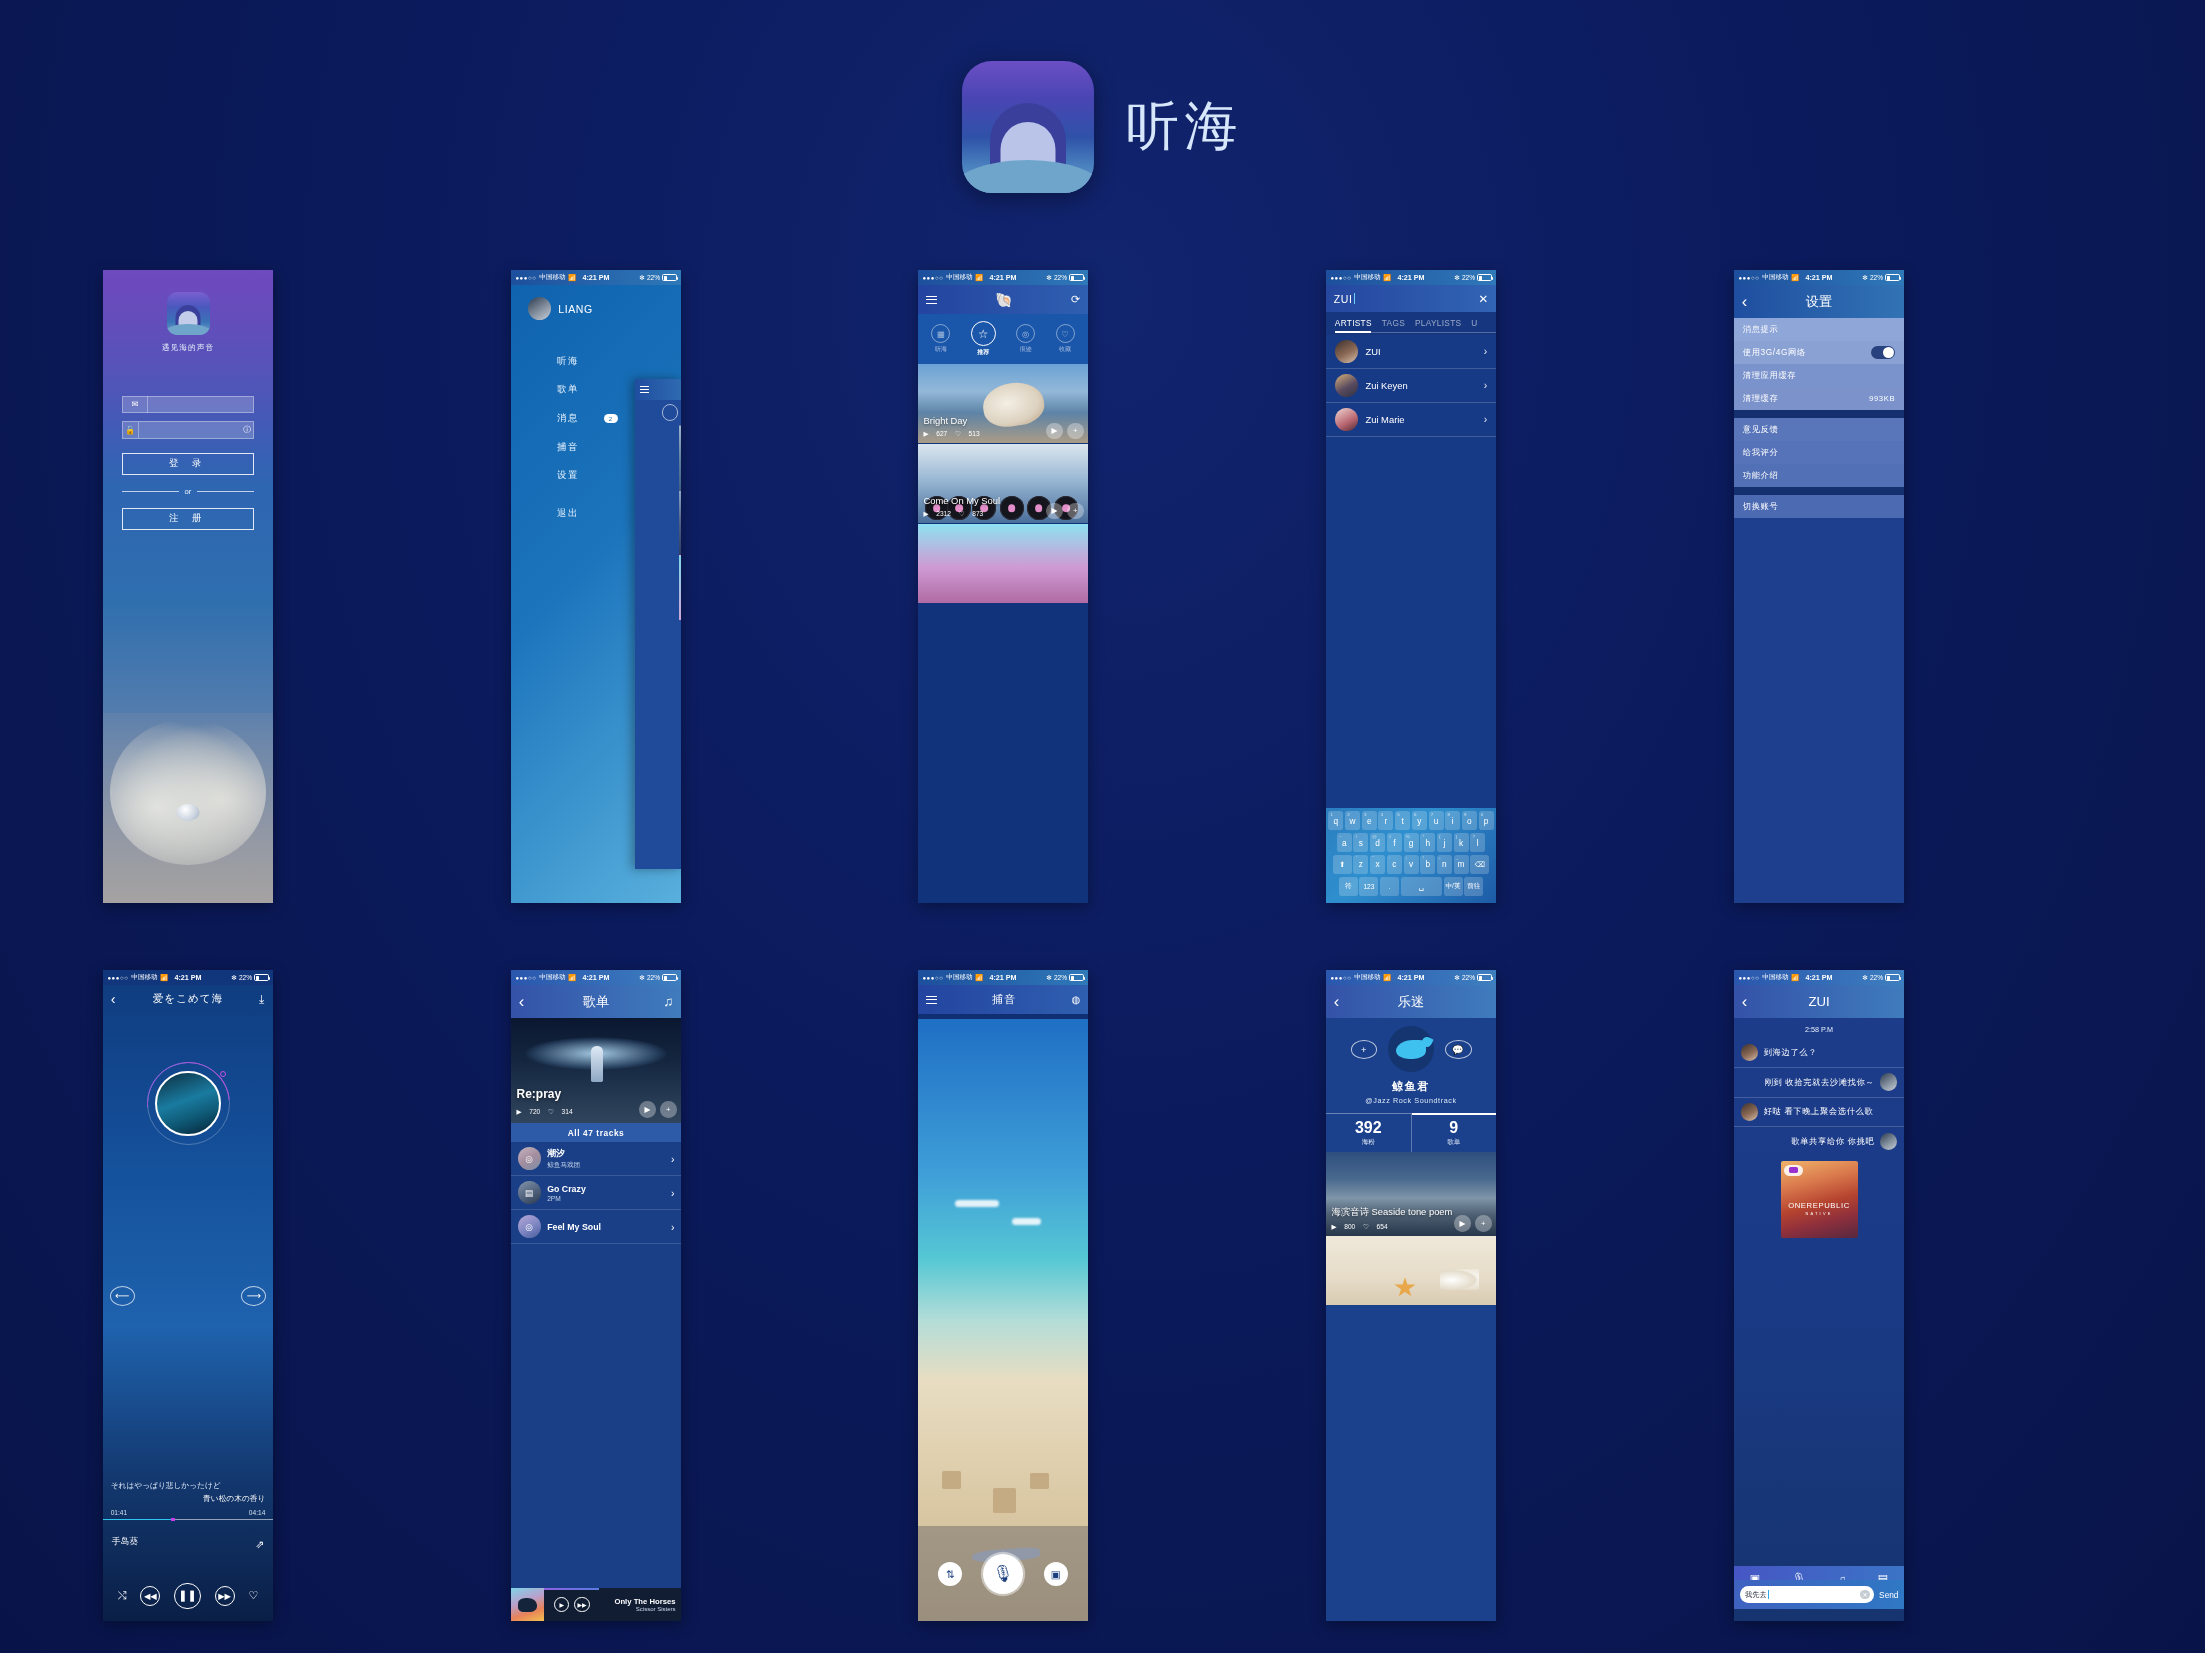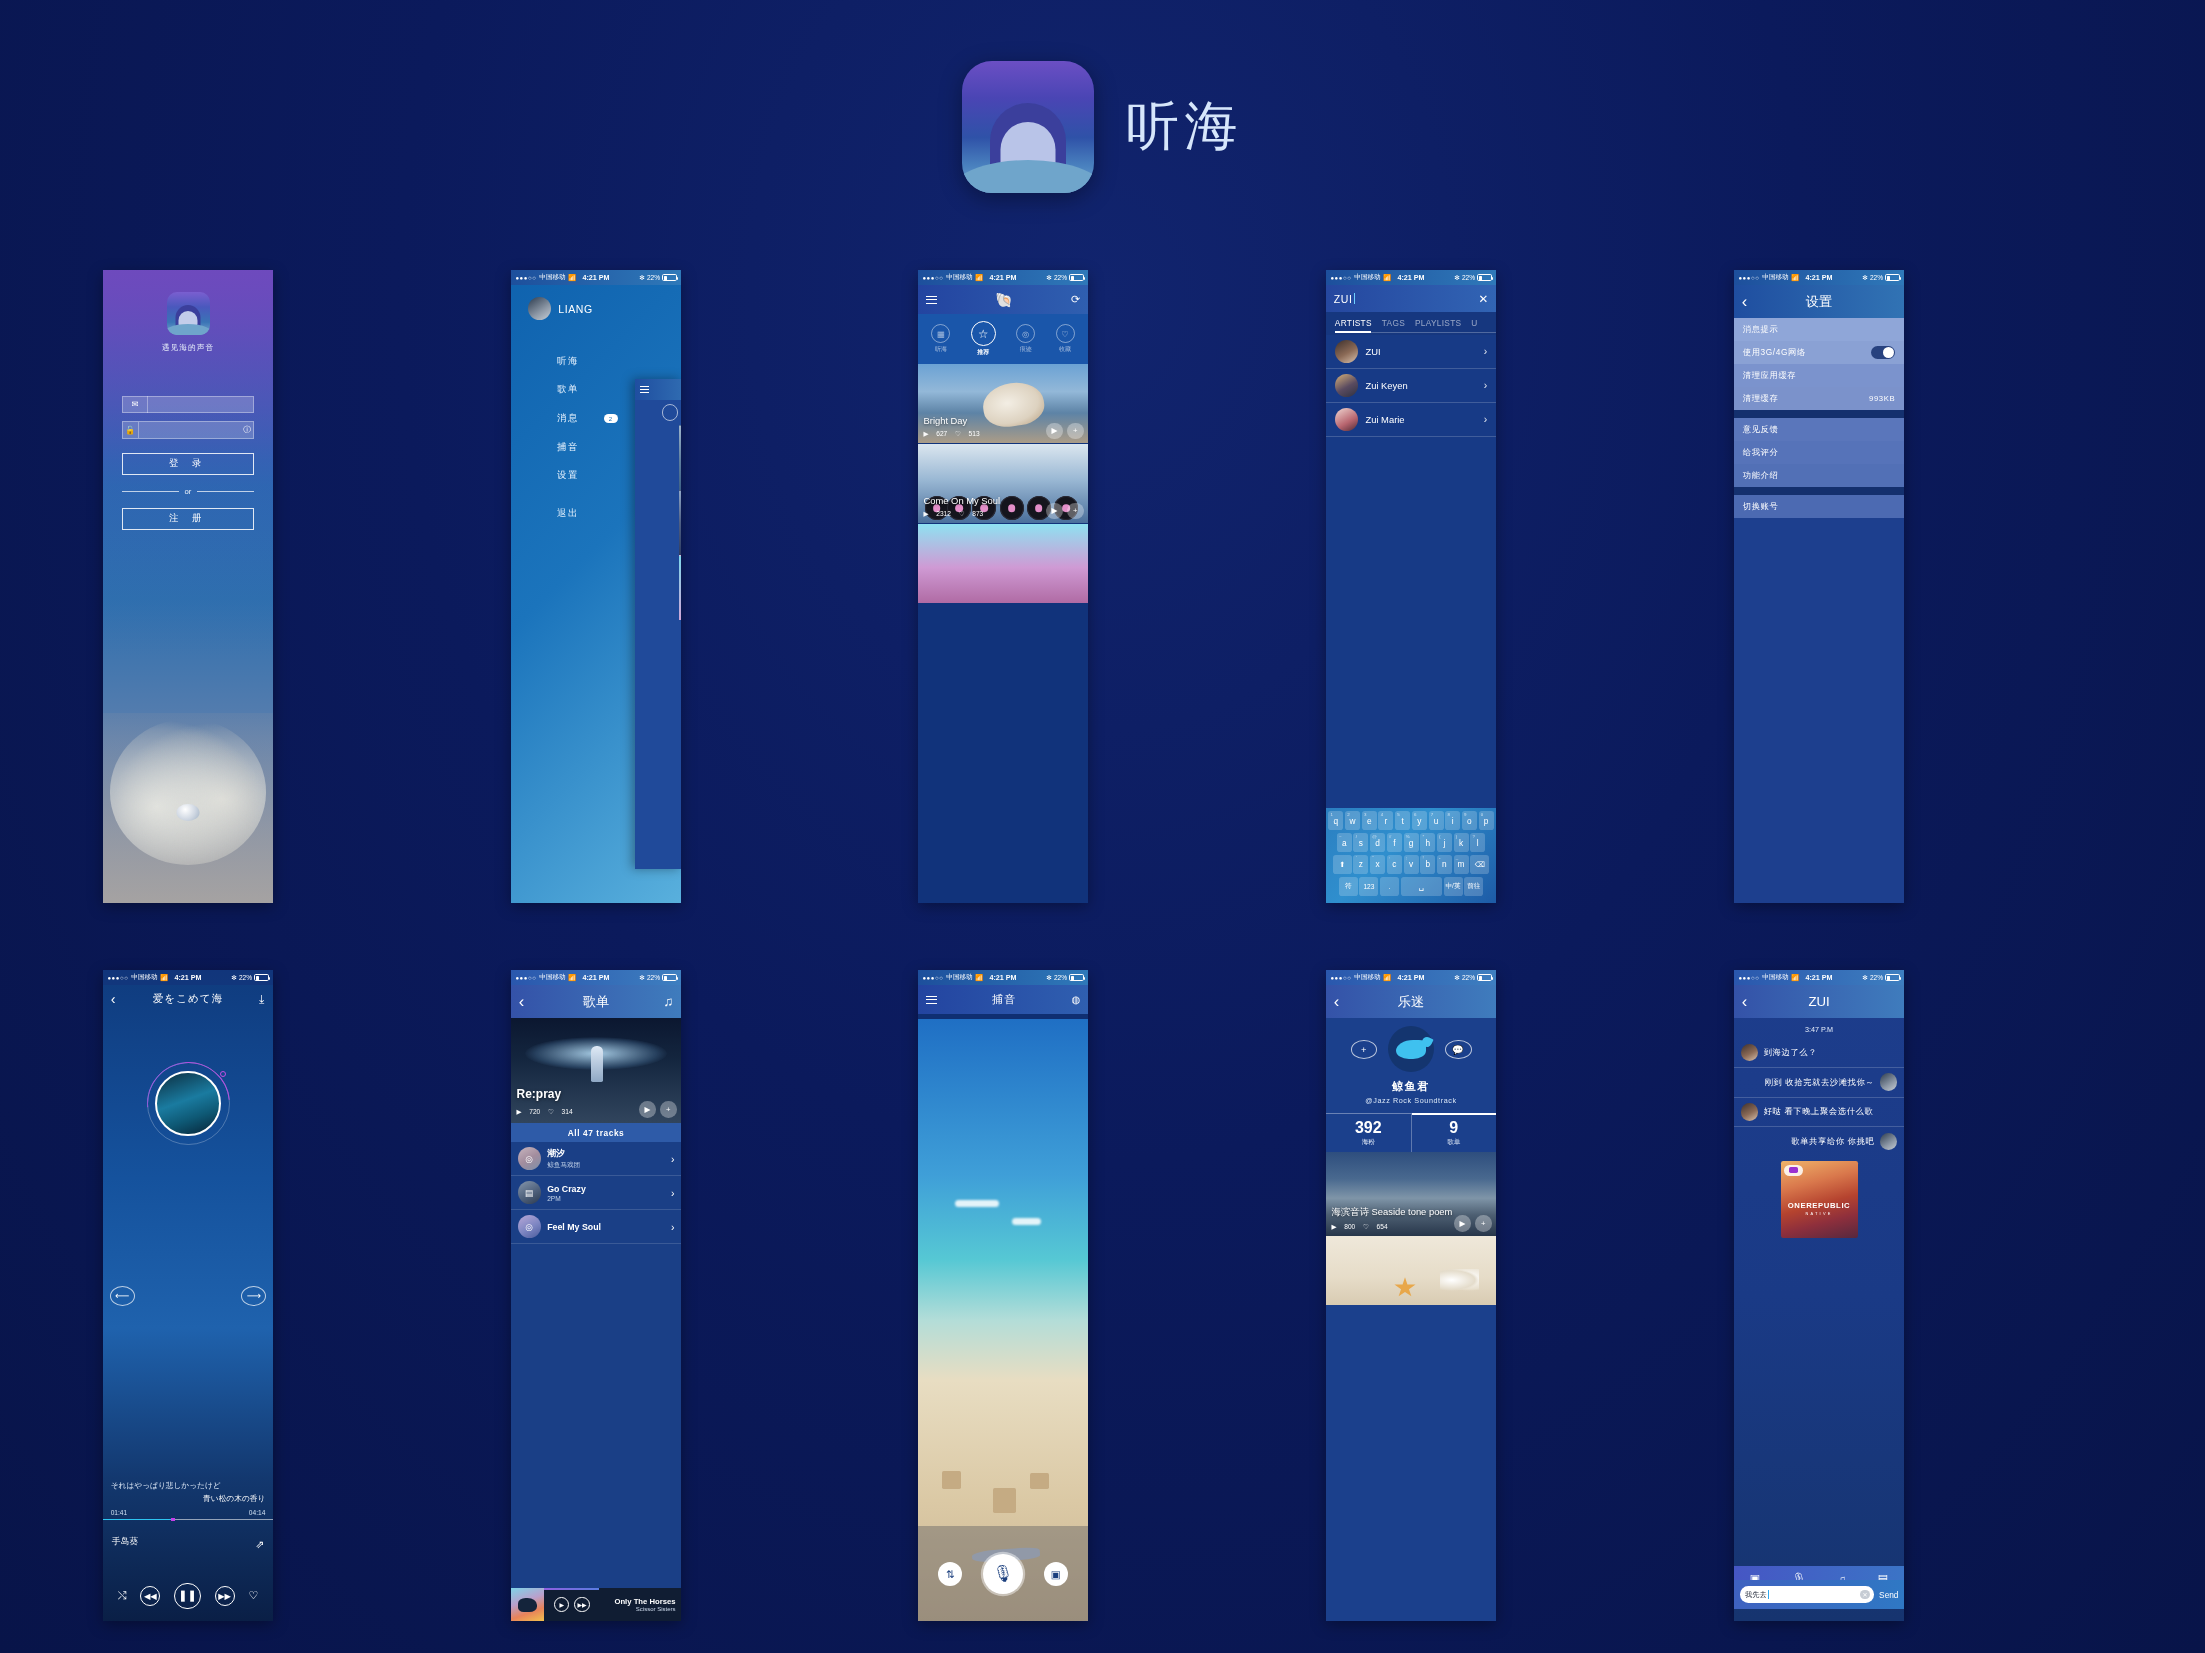--- a/index.html
+++ b/index.html
@@ -272,21 +272,21 @@
   .ch-msg.me{justify-content:flex-end;}
   .ch-av{width:17.6px;height:17.6px;border-radius:50%;flex:0 0 auto;}
   .ch-av.them{background:linear-gradient(150deg,#3c2f2c,#8b6a56 55%,#d9c2ae);}
   .ch-av.mine{background:linear-gradient(145deg,#2b3a4d,#8d98a6 60%,#c8cfd7);}
   .ch-tx{font-size:8.3px;letter-spacing:0.6px;}
   .ch-album{margin:5.5px auto 0;width:77px;height:77px;border-radius:2.2px;position:relative;overflow:hidden;
      background:linear-gradient(165deg,#f0b36a 0%,#d9784c 30%,#b5432f 55%,#8e2f3c 75%,#56283f 100%);}
   .ch-album .cam{position:absolute;left:3.3px;top:3.3px;width:19px;height:11px;border-radius:6px;background:rgba(255,255,255,.85);
      display:flex;align-items:center;justify-content:center;}
   .ch-album .cam i{width:8.8px;height:6.6px;background:#9b30d0;border-radius:1.7px;display:block;}
-  .ch-album .ttl{position:absolute;left:0;right:0;top:52%;text-align:center;font-size:7.7px;letter-spacing:0.6px;font-weight:bold;}
+  .ch-album .ttl{position:absolute;left:0;right:0;top:52%;text-align:center;font-size:7.7px;letter-spacing:0.6px;font-weight:normal;}
   .ch-album .sub{position:absolute;left:0;right:0;top:64%;text-align:center;font-size:3.9px;letter-spacing:2.2px;}
   .ch-tools{position:absolute;left:0;right:0;bottom:29px;height:26.5px;background:linear-gradient(90deg,#4656c4,#3b74c6);
      display:flex;align-items:center;justify-content:space-around;font-size:11px;}
   .ch-input{position:absolute;left:0;right:0;bottom:12px;height:29px;background:linear-gradient(90deg,#3f62c0,#2f78c4);
      display:flex;align-items:center;padding:0 5.5px;gap:5.5px;}
   .ch-box{flex:1;height:16.5px;border-radius:8.3px;background:#fff;color:#1a2233;display:flex;align-items:center;padding:0 5.5px;font-size:7.2px;position:relative;}
   .ch-box .cur{display:inline-block;width:1.1px;height:8.3px;background:#2ea8f0;margin-left:1.7px;}
   .ch-clear{position:absolute;right:3.9px;width:9.4px;height:9.4px;border-radius:50%;background:#c6ccd4;color:#fff;font-size:6px;display:flex;align-items:center;justify-content:center;}
   .ch-send{font-size:8.3px;}
 </style>
@@ -965,21 +965,21 @@
         <span>22%</span>
         <span class="batt">
             <i></i>
           </span>
         </span>
     </div>
     <div class="navbar blue2">
       <span class="nb-left">‹</span>
       <span>ZUI</span>
     </div>
-    <div class="ch-time">3:47 P.M</div>
+    <div class="ch-time">2:58 P.M</div>
     <div class="ch-msg">
       <div class="ch-av them"></div>
       <div class="ch-tx">到海边了么？</div>
     </div>
     <div class="ch-msg me">
       <div class="ch-tx">刚到 收拾完就去沙滩找你～</div>
       <div class="ch-av mine"></div>
     </div>
     <div class="ch-msg">
       <div class="ch-av them"></div>

